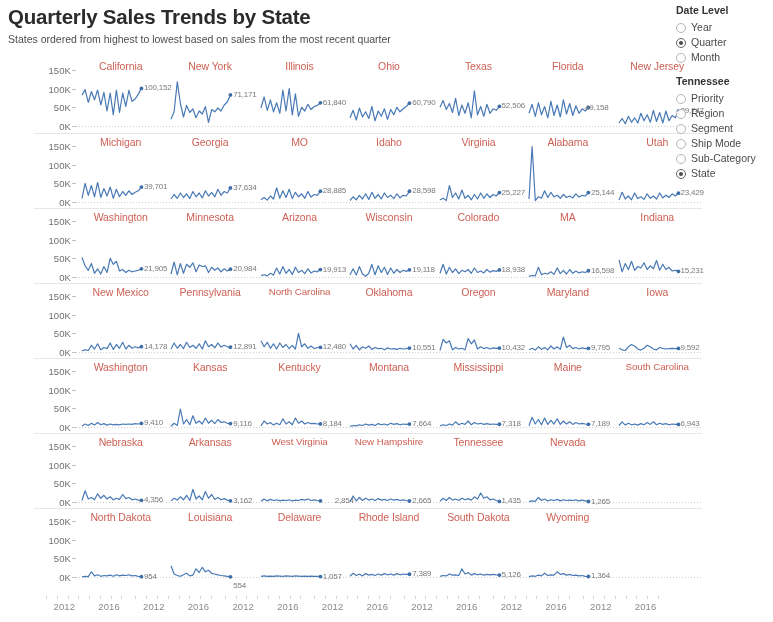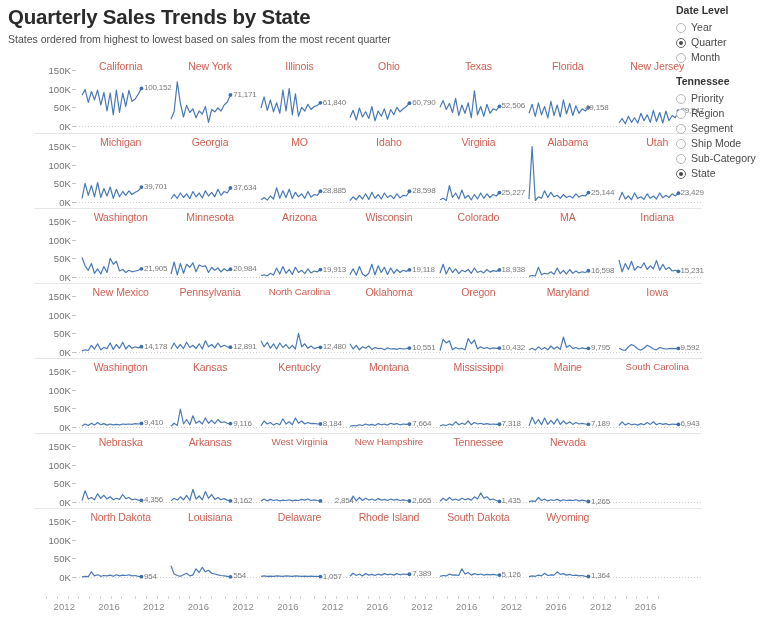--- a/index.html
+++ b/index.html
@@ -508,21 +508,21 @@
               <circle cx="65.42857142857143" cy="67.64225" r="1.9" fill="#3f6fa8"></circle>
             </svg>
             <div class="pval" style="left: 67.9286px; top: 62.6422px;">954</div>
           </div>
           <div class="panel">
             <div class="ptitle">Louisiana</div>
             <svg viewBox="0 0 89.42857142857143 75">
               <path d="M6.0,56.8L9.1,65.0L12.3,66.5L15.4,67.3L18.5,65.8L21.6,64.3L24.8,66.9L27.9,66.1L31.0,59.8L34.2,63.5L37.3,58.3L40.4,62.8L43.5,61.3L46.7,64.3L49.8,65.0L52.9,65.8L56.0,66.5L59.2,66.9L62.3,67.3L65.4,67.8" fill="none" stroke="#4a7ab5" stroke-width="1.2" stroke-linejoin="round"></path>
               <circle cx="65.42857142857143" cy="67.79225" r="1.9" fill="#3f6fa8"></circle>
             </svg>
-            <div class="pval" style="left: 67.9286px; top: 62px; text-align: right;">554</div>
+            <div class="pval" style="left: 67.9286px; top: 72px; text-align: right;">554</div>
           </div>
           <div class="panel">
             <div class="ptitle">Delaware</div>
             <svg viewBox="0 0 89.42857142857143 75">
               <path d="M6.0,67.3L9.1,66.9L12.3,67.3L15.4,67.1L18.5,67.3L21.6,66.9L24.8,67.1L27.9,67.3L31.0,66.9L34.2,67.1L37.3,67.3L40.4,66.9L43.5,67.1L46.7,67.3L49.8,67.1L52.9,67.3L56.0,67.1L59.2,67.3L62.3,67.4L65.4,67.6" fill="none" stroke="#4a7ab5" stroke-width="1.2" stroke-linejoin="round"></path>
               <circle cx="65.42857142857143" cy="67.603625" r="1.9" fill="#3f6fa8"></circle>
             </svg>
             <div class="pval" style="left: 67.9286px; top: 62.6036px;">1,057</div>
           </div>
           <div class="panel">

